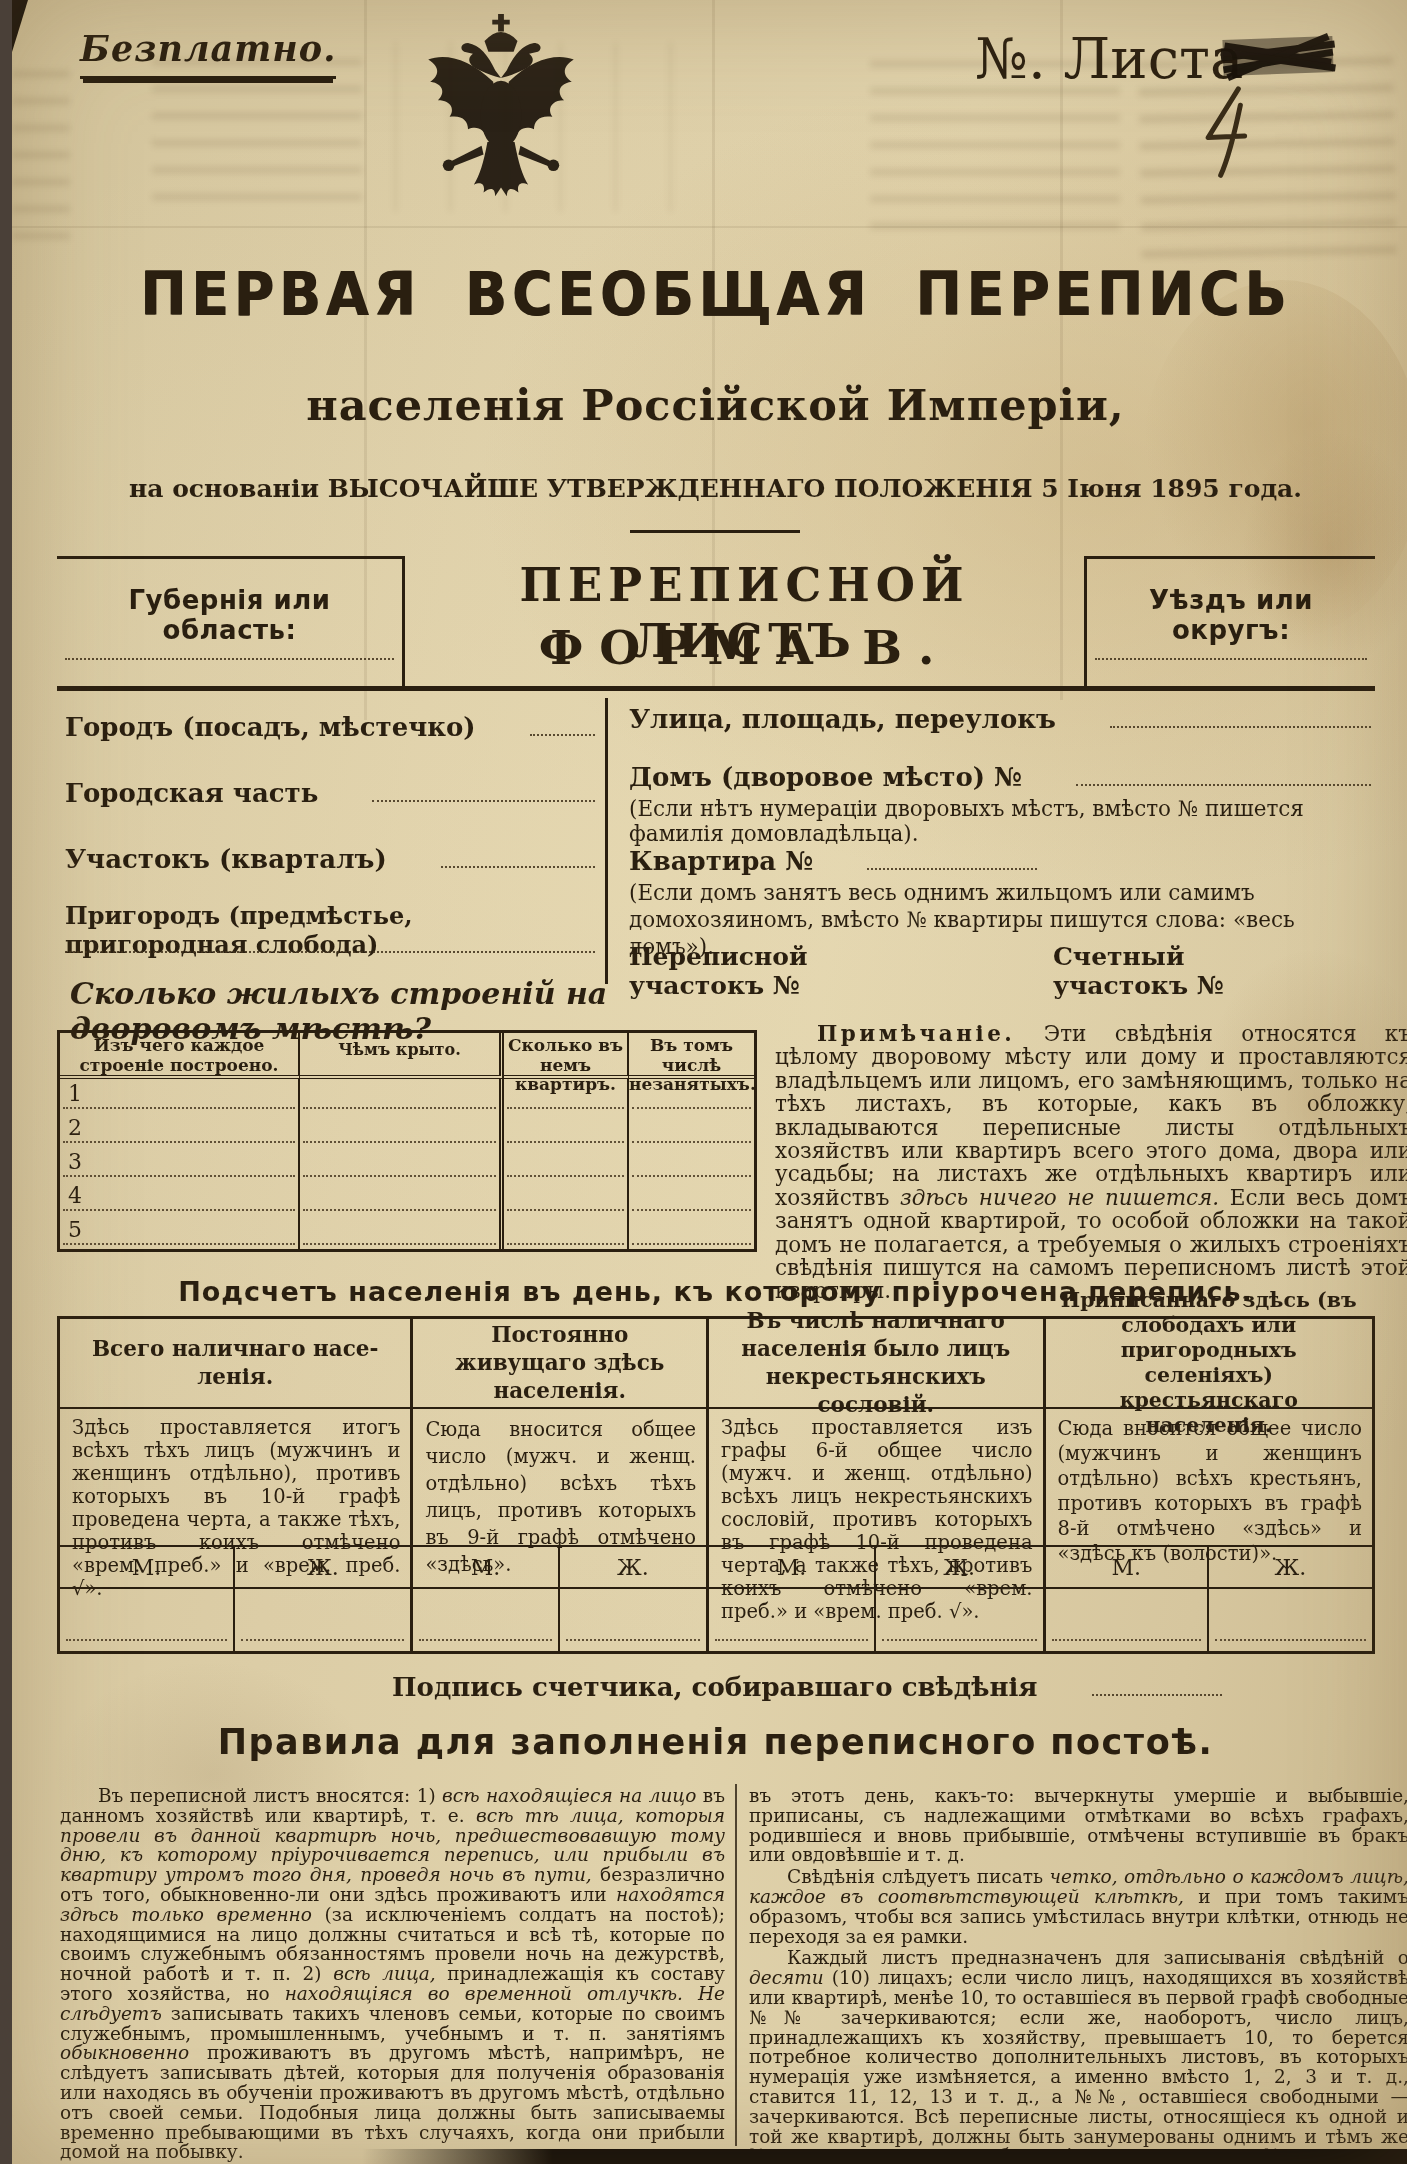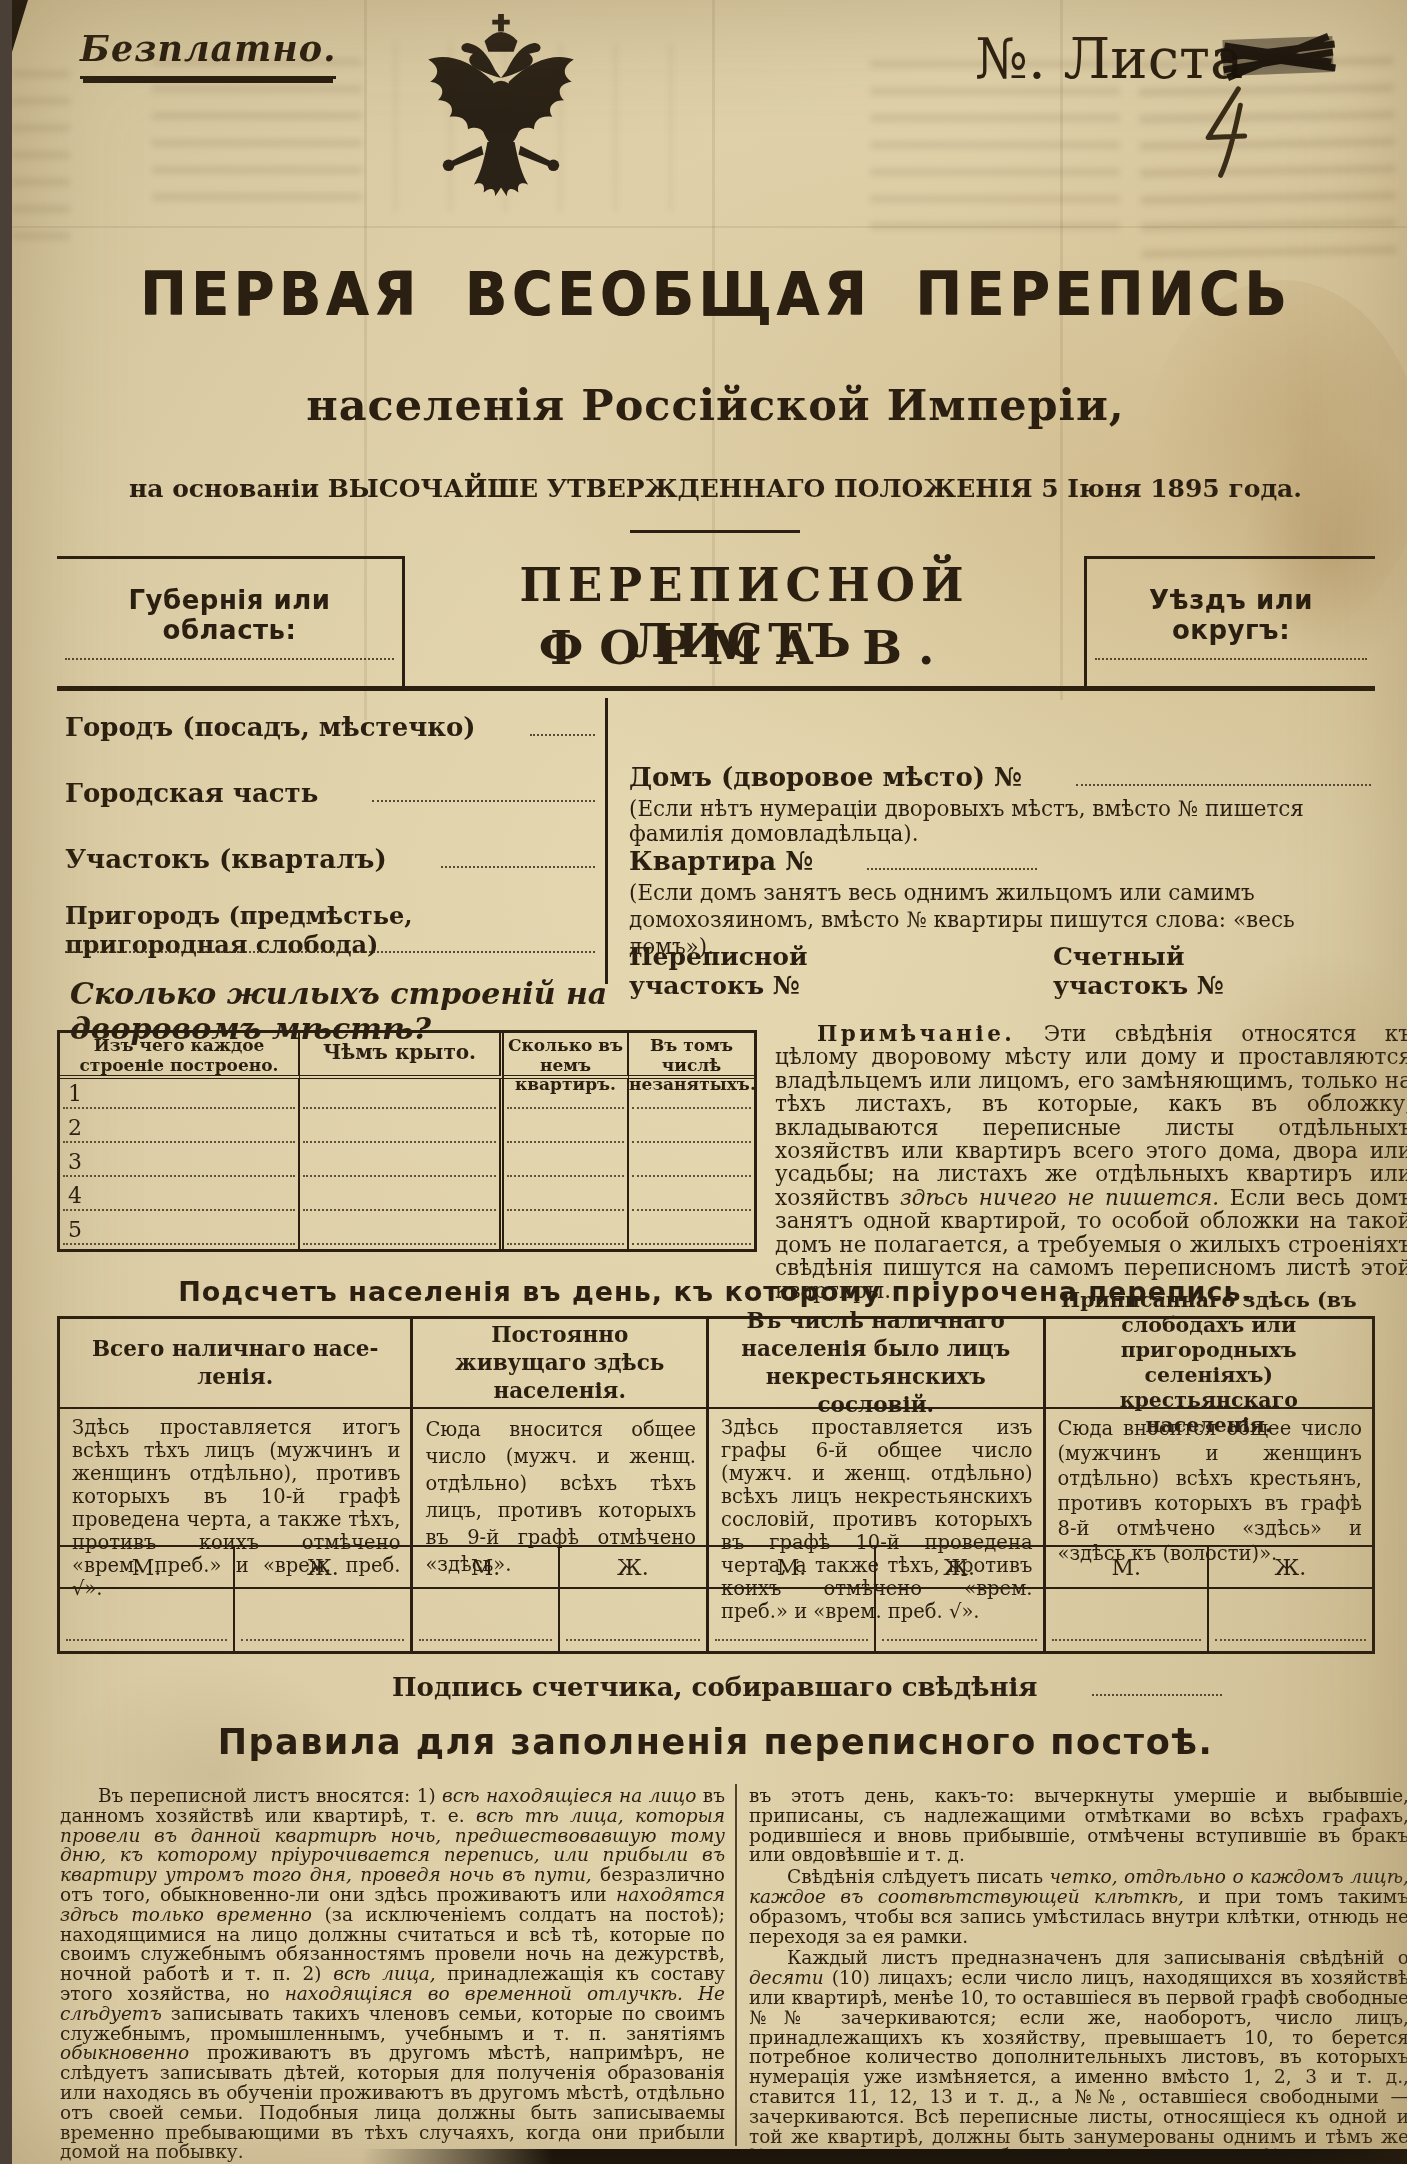--- a/index.html
+++ b/index.html
@@ -38,21 +38,21 @@
   .panel-c{flex:1;position:relative;}
   .panel-r{width:288px;border-top:3px solid #2a1f10;border-left:3px solid #2a1f10;position:relative;}
   .panel-label{position:absolute;top:26px;width:100%;text-align:center;font-size:26px;font-weight:700;
     font-family:"DejaVu Sans",sans-serif;letter-spacing:.5px;}
   .panel-dots{position:absolute;left:8px;right:8px;bottom:26px;}
   
   #btable{top:1030px;left:45px;width:700px;height:222px;border:3px solid #2a1f10;box-sizing:border-box;
     display:grid;grid-template-columns:240px 204px 125px 125px;grid-template-rows:46px repeat(5,1fr);}
   #btable .bh{border-bottom:4px double #2a1f10;font-weight:700;text-align:center;font-size:17px;line-height:1.15;
     padding-top:3px;}
-  #btable .bh2{font-size:20px;padding-top:8px;}
+  #btable .bh2{font-size:16px;padding-top:8px;}
   #btable .c-r{border-right:2px solid #2a1f10;}
   #btable .c-dd{border-right:5px double #2a1f10;}
   #btable .bc{position:relative;font-size:22px;padding:2px 0 0 8px;}
   #btable .bc::after{content:"";position:absolute;left:3px;right:3px;bottom:4px;border-bottom:2px dotted rgba(64,48,26,.8);}
   
   #ttable{top:1316px;left:45px;width:1318px;height:338px;border:3px solid #2a1f10;box-sizing:border-box;display:flex;}
   .tcol{position:relative;display:grid;grid-template-rows:88px 138px 44px 64px;box-sizing:border-box;}
   .tcol+.tcol{border-left:3px solid #2a1f10;}
   .t-title{display:flex;align-items:center;justify-content:center;text-align:center;font-weight:700;
     font-size:21.5px;line-height:1.3;padding:4px 10px;}
@@ -168,20 +168,24 @@
     <div class="row" style="position:absolute;left:8px;top:148px;width:530px;font-size:26px;font-weight:700;">
       <span>Участокъ (кварталъ)</span>
         <span class="fill"></span>
     </div>
     <div class="row" style="position:absolute;left:8px;top:206px;width:530px;font-size:24px;font-weight:700;">
       <span>Пригородъ (предмѣстье, пригородная слобода)</span>
         <span class="fill"></span>
     </div>
     <div class="dotline" style="position:absolute;left:8px;top:258px;width:530px;height:1px;"></div>
 
+    <div class="row" style="position:absolute;left:572px;top:8px;width:742px;font-size:26px;font-weight:700;">
+      <span>Улица, площадь, переулокъ</span>
+        <span class="fill"></span>
+    </div>
     <div class="row" style="position:absolute;left:572px;top:66px;width:742px;font-size:26px;font-weight:700;">
       <span>Домъ (дворовое мѣсто) №</span>
         <span class="fill"></span>
     </div>
     <div style="position:absolute;left:572px;top:104px;width:760px;font-size:21.5px;">(Если нѣтъ нумераціи дворовыхъ мѣстъ, вмѣсто № пишется фамилія домовладѣльца).</div>
     <div class="row" style="position:absolute;left:572px;top:150px;width:742px;font-size:26px;font-weight:700;">
       <span>Квартира №</span>
         <span class="fill" style="max-width:170px;"></span>
     </div>
     <div style="position:absolute;left:572px;top:188px;width:740px;font-size:21.5px;line-height:1.25;">(Если домъ занятъ весь однимъ жильцомъ или самимъ домохозяиномъ, вмѣсто № квартиры пишутся слова: «весь домъ»).</div>

